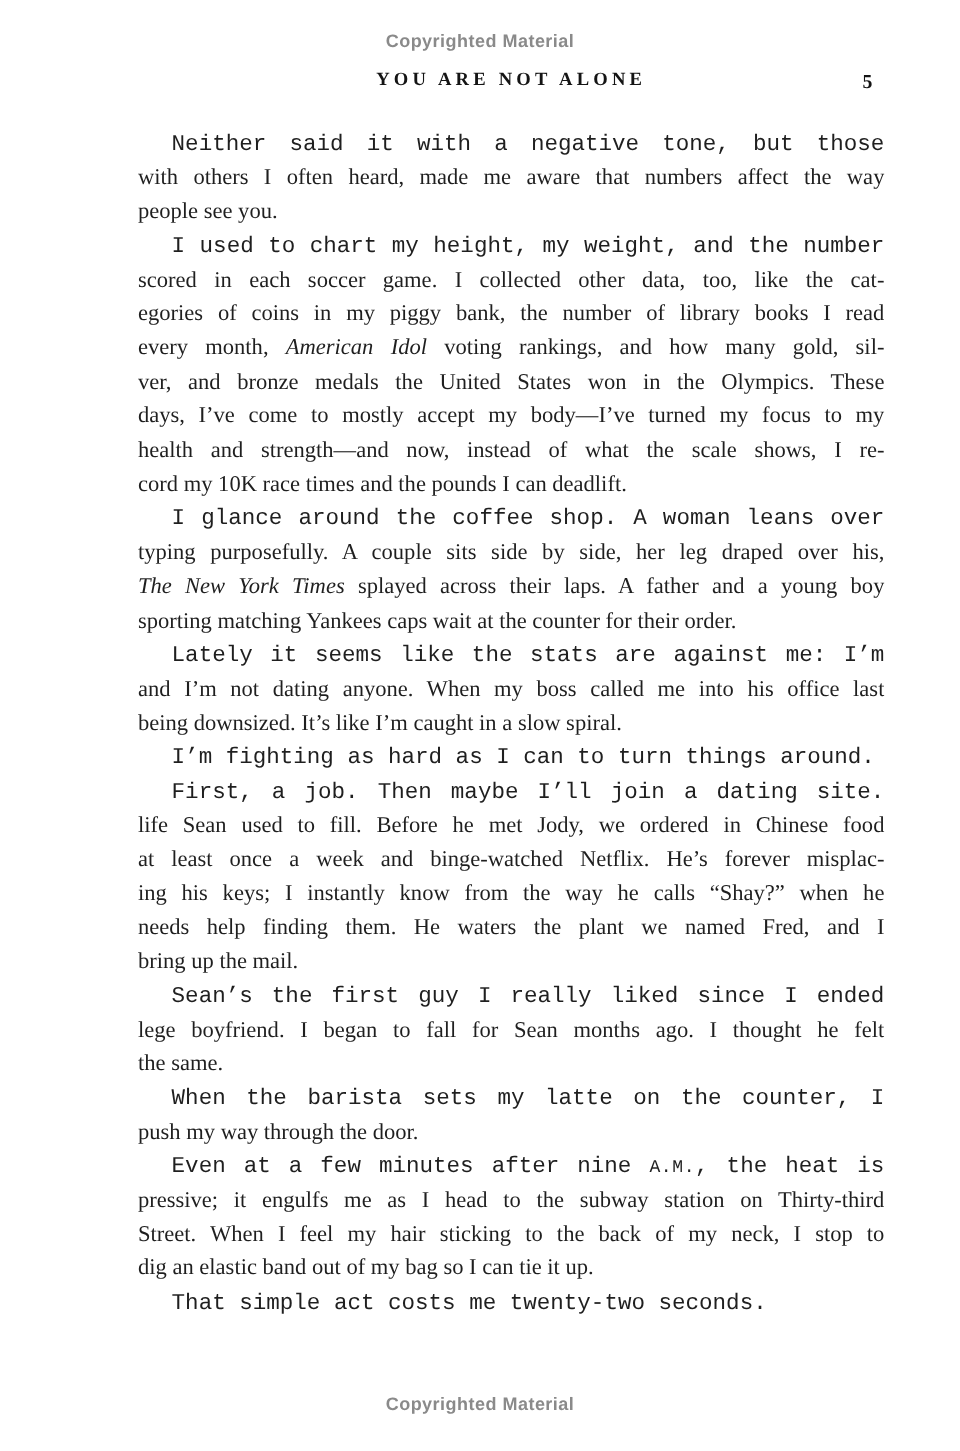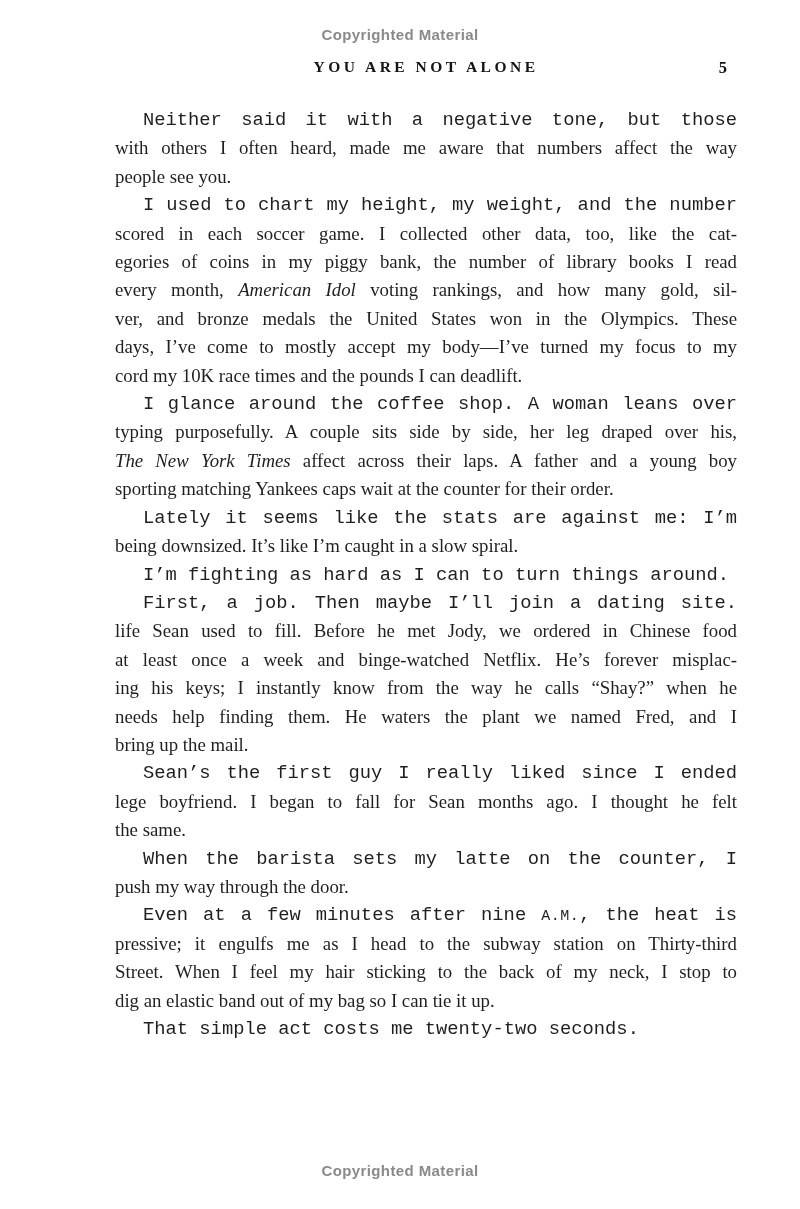--- a/index.html
+++ b/index.html
@@ -73,30 +73,32 @@
         <div class="line"><span>with others I often heard, made me aware that numbers affect the way</span></div>
         <div class="line last"><span>people see you.</span></div>
       </div>
       <div class="para">
         <div class="line first"><span>I used to chart my height, my weight, and the number of goals I</span></div>
         <div class="line"><span>scored in each soccer game. I collected other data, too, like the cat-</span></div>
         <div class="line"><span>egories of coins in my piggy bank, the number of library books I read</span></div>
         <div class="line"><span>every month, </span><span class="it">American Idol</span><span> voting rankings, and how many gold, sil-</span></div>
         <div class="line"><span>ver, and bronze medals the United States won in the Olympics. These</span></div>
         <div class="line"><span>days, I’ve come to mostly accept my body—I’ve turned my focus to my</span></div>
+        <div class="line"><span>health and strength—and now, instead of what the scale shows, I re-</span></div>
         <div class="line last"><span>cord my 10K race times and the pounds I can deadlift.</span></div>
       </div>
       <div class="para">
         <div class="line first"><span>I glance around the coffee shop. A woman leans over her laptop,</span></div>
         <div class="line"><span>typing purposefully. A couple sits side by side, her leg draped over his,</span></div>
-        <div class="line"><span class="it">The New York Times</span><span> affect across their laps. A father and a young boy</span></div>
+        <div class="line"><span class="it">The New York Times</span><span> splayed across their laps. A father and a young boy</span></div>
         <div class="line last"><span>sporting matching Yankees caps wait at the counter for their order.</span></div>
       </div>
       <div class="para">
         <div class="line first"><span>Lately it seems like the stats are against me: I’m thirty-one years old,</span></div>
+        <div class="line"><span>and I’m not dating anyone. When my boss called me into his office last</span></div>
         <div class="line last"><span>being downsized. It’s like I’m caught in a slow spiral.</span></div>
       </div>
       <div class="para">
         <div class="line first last"><span>I’m fighting as hard as I can to turn things around.</span></div>
       </div>
       <div class="para">
         <div class="line first"><span>First, a job. Then maybe I’ll join a dating site. There’s a void in my</span></div>
         <div class="line"><span>life Sean used to fill. Before he met Jody, we ordered in Chinese food</span></div>
         <div class="line"><span>at least once a week and binge-watched Netflix. He’s forever misplac-</span></div>
         <div class="line"><span>ing his keys; I instantly know from the way he calls “Shay?” when he</span></div>

